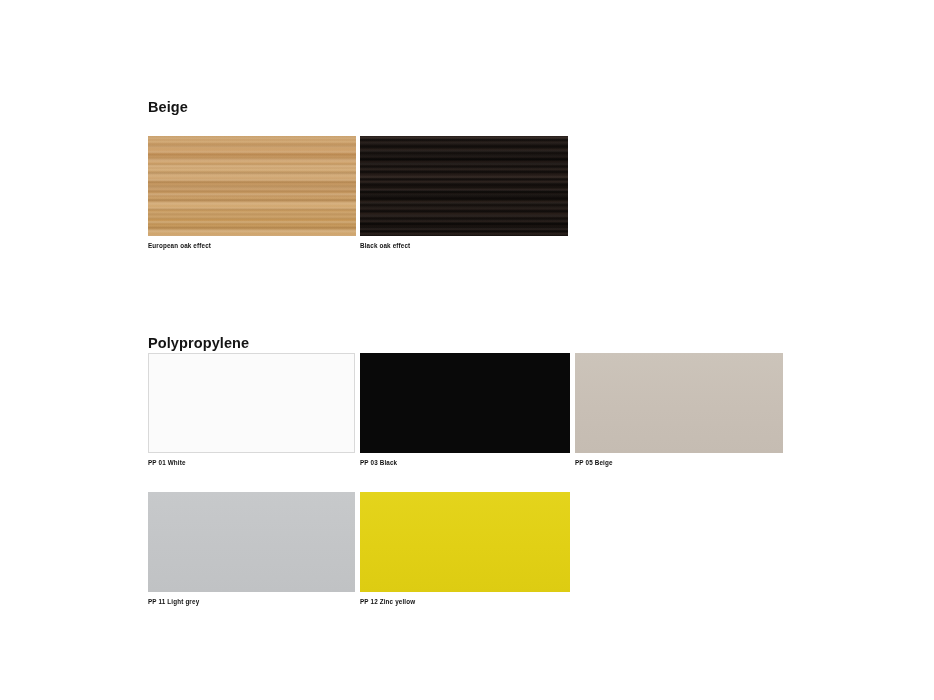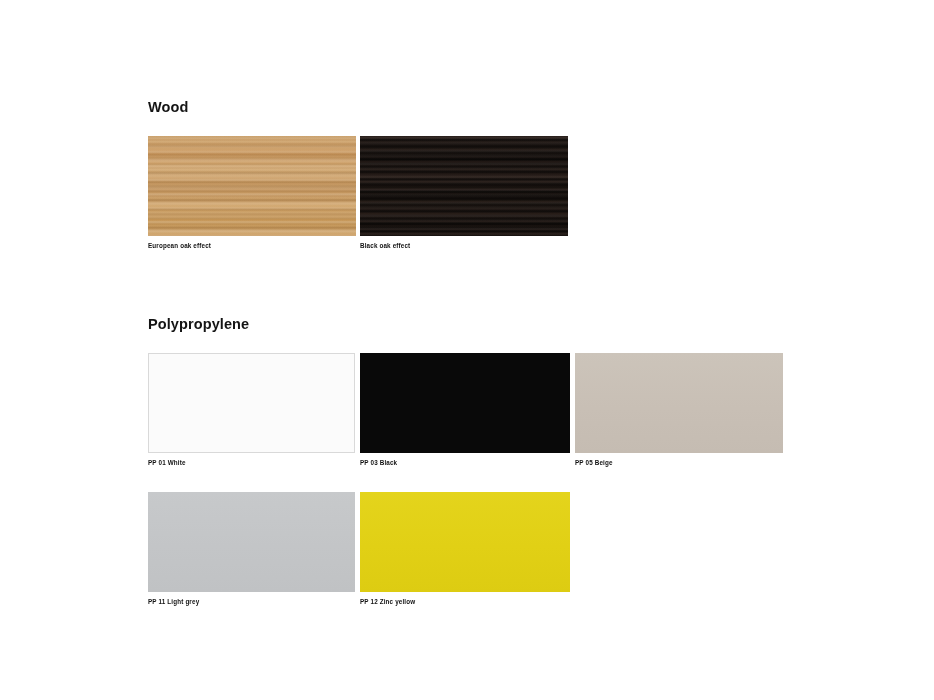--- a/index.html
+++ b/index.html
@@ -30,21 +30,21 @@
     position: absolute;
     left: 148px;
     font-family: "Liberation Sans", sans-serif;
     font-size: 14.5px;
     font-weight: bold;
     color: #141414;
     letter-spacing: 0.1px;
     white-space: nowrap;
   }
   #wood-title { top: 99px; }
-  #pp-title   { top: 316px; text-align: center; }
+  #pp-title   { top: 335px; text-align: center; }
 
   
   .swatch-cell {
     position: absolute;
   }
   .swatch {
     display: block;
     width: 100%;
     height: 100px;
     box-sizing: border-box;
@@ -144,21 +144,21 @@
   .tex-zincyellow {
     background: #e2d117;
     background-image: linear-gradient(to bottom, #e4d41c 0%, #e1d015 55%, #ddcc12 100%);
   }
 </style>
 </head>
 <body>
 
 <div class="page">
 
-  <div id="wood-title" class="section-title">Wood</div>
+  <div id="wood-title" class="section-title">Beige</div>
 
   <div id="cell-oak" class="swatch-cell">
     <span class="swatch tex-oak"></span>
     <span class="swatch-label">European oak effect</span>
   </div>
 
   <div id="cell-black-oak" class="swatch-cell">
     <span class="swatch tex-black-oak"></span>
     <span class="swatch-label">Black oak effect</span>
   </div>

